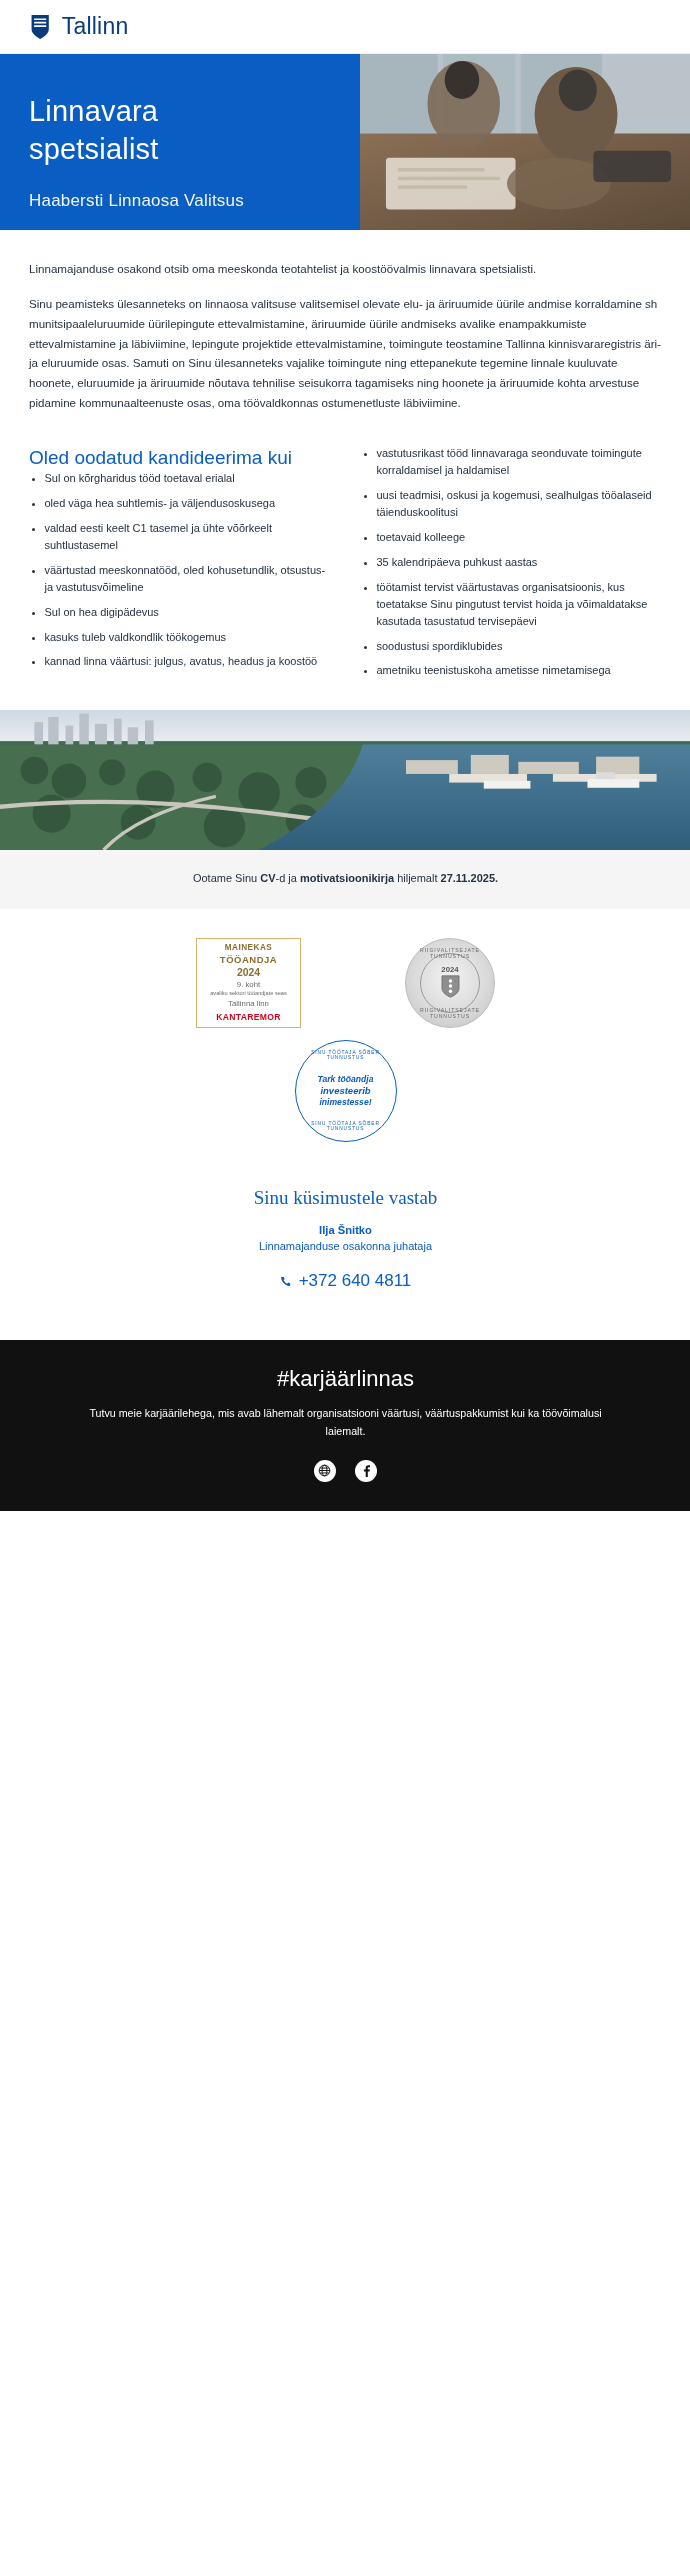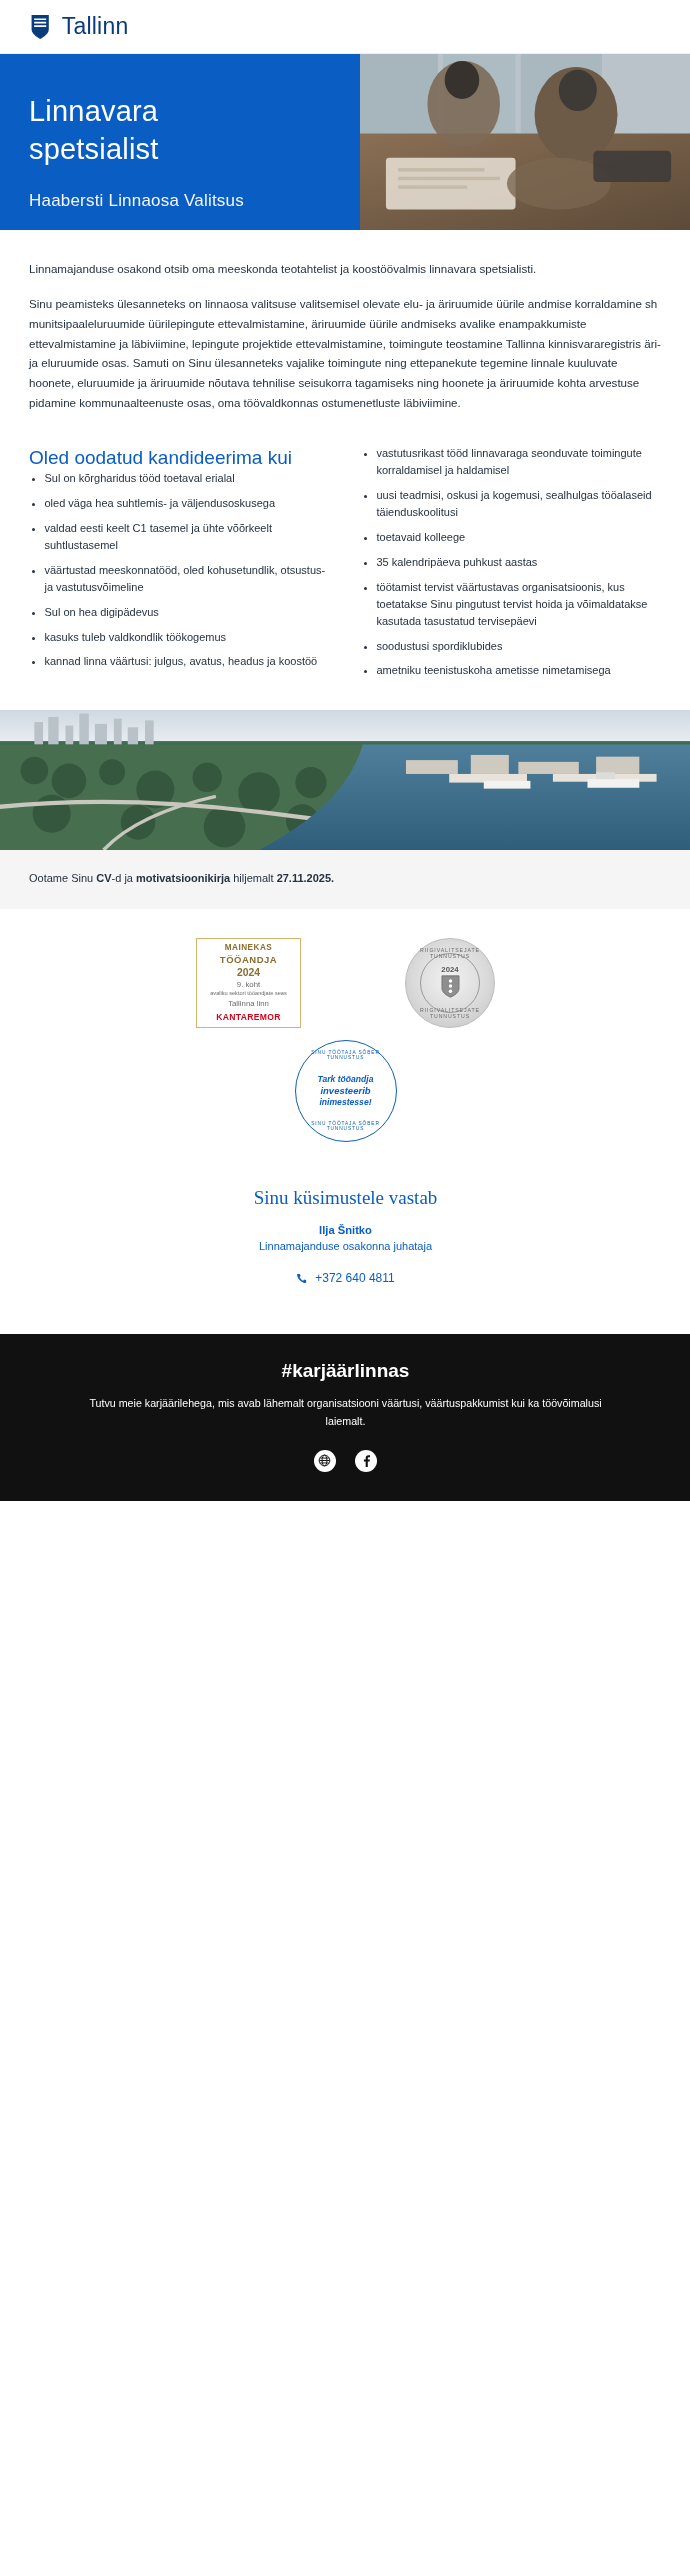--- a/index.html
+++ b/index.html
@@ -107,20 +107,21 @@
     overflow: hidden;
   }
 
   
   .deadline {
     background: #f5f5f5;
     padding: 19px 29px 21px 29px;
     font-size: 11px;
     line-height: 1.75;
     color: #253241;
+    text-align: center;
   }
   .deadline b { font-weight: 700; }
 
   
   .badges {
     padding: 29px 0 8.6px 0;
     display: flex;
     flex-direction: column;
     align-items: center;
     gap: 12px;
@@ -199,36 +200,36 @@
     margin-bottom: 4.3px;
   }
   .contact-role {
     font-size: 11px;
     color: #0a5dc2;
     margin-bottom: 19px;
   }
   .contact-line {
     display: flex; align-items: center; justify-content: center;
     gap: 7.8px;
-    font-size: 12px;
+    font-size: 17px;
     color: #0a5dc2;
     margin-bottom: 10.4px;
   }
   .contact-line svg { display:block; }
 
   
   .footer {
     background: #111111;
     color: #ffffff;
     padding: 26px 29px 29px 29px;
     text-align: center;
   }
   .footer-tag {
-    font-size: 19px;
-    font-weight: 700;
+    font-size: 22px;
+    font-weight: 400;
     margin-bottom: 12px;
   }
   .footer-text {
     font-size: 10.7px;
     line-height: 1.72;
     max-width: 552px;
     margin: 0 auto 19px auto;
   }
   .social-row { display:flex; justify-content:center; gap: 19px; }
   .social {

